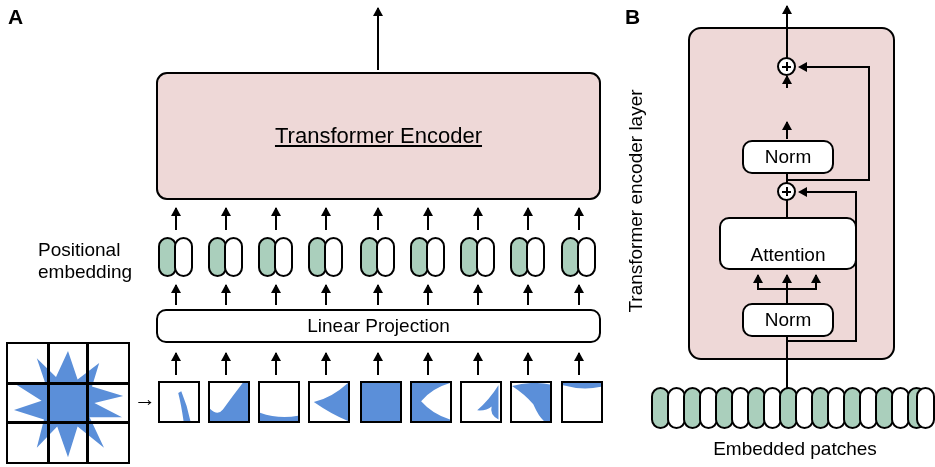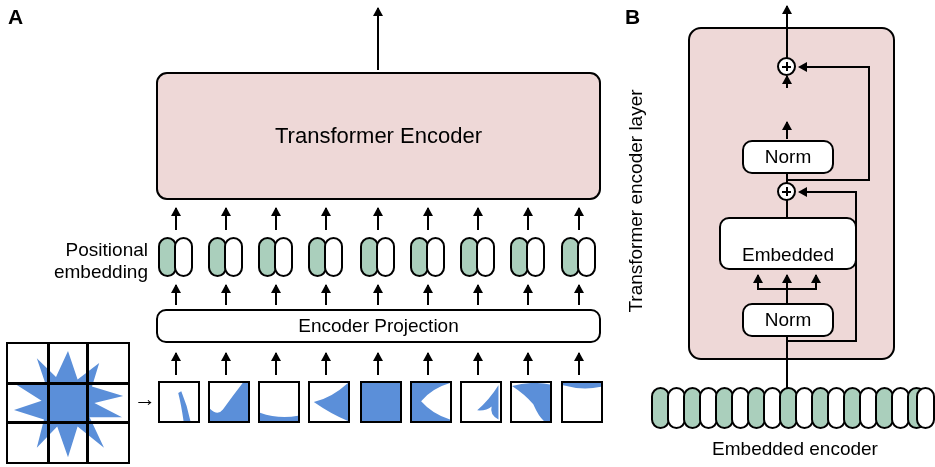--- a/index.html
+++ b/index.html
@@ -42,20 +42,21 @@
     border: 2.5px solid #000;
     border-radius: 11px;
     box-sizing: border-box;
     display: flex;
     align-items: center;
     justify-content: center;
   }
   #encoder-box .label {
     font-size: 22px;
     color: #000;
+    text-decoration: underline;
   }
   #linear-proj-box {
     position: absolute;
     left: 156px;
     top: 309px;
     width: 445px;
     height: 34px;
     background: #ffffff;
     border: 2.5px solid #000;
     border-radius: 10px;
@@ -65,21 +66,20 @@
     justify-content: center;
   }
   #linear-proj-box .label {
     font-size: 19px;
     color: #000;
   }
   .pos-label {
     left: 38px;
     top: 239px;
     font-size: 19px;
-    text-align: right;
     width: 110px;
     white-space: normal;
   }
   
   .pill-pair {
     position: absolute;
     top: 237px;
     width: 42px;
     height: 40px;
   }
@@ -302,21 +302,21 @@
   <div class="arrow-up" style="left:225px; top:285px; height:20px;"></div>
   <div class="arrow-up" style="left:275px; top:285px; height:20px;"></div>
   <div class="arrow-up" style="left:325px; top:285px; height:20px;"></div>
   <div class="arrow-up" style="left:377px; top:285px; height:20px;"></div>
   <div class="arrow-up" style="left:427px; top:285px; height:20px;"></div>
   <div class="arrow-up" style="left:477px; top:285px; height:20px;"></div>
   <div class="arrow-up" style="left:527px; top:285px; height:20px;"></div>
   <div class="arrow-up" style="left:578px; top:285px; height:20px;"></div>
 
   <div id="linear-proj-box">
-    <span class="label">Encoder Projection</span>
+    <span class="label">Linear Projection</span>
   </div>
 
   <div class="arrow-up" style="left:175px; top:353px; height:22px;"></div>
   <div class="arrow-up" style="left:225px; top:353px; height:22px;"></div>
   <div class="arrow-up" style="left:275px; top:353px; height:22px;"></div>
   <div class="arrow-up" style="left:325px; top:353px; height:22px;"></div>
   <div class="arrow-up" style="left:377px; top:353px; height:22px;"></div>
   <div class="arrow-up" style="left:427px; top:353px; height:22px;"></div>
   <div class="arrow-up" style="left:477px; top:353px; height:22px;"></div>
   <div class="arrow-up" style="left:527px; top:353px; height:22px;"></div>
@@ -411,21 +411,21 @@
   <div class="plain-line" style="left:855px; top:191px; width:2.4px; height:151px;"></div>
   <div class="plain-line" style="left:800px; top:191px; width:57px; height:2.4px;"></div>
   <div class="arrow-left-head" style="left:798px; top:186.5px;"></div>
   <div class="plain-line" style="left:787px; top:340px; width:70px; height:2.4px;"></div>
 
   <div class="plain-line" style="left:786px; top:199px; width:2.4px; height:20px;"></div>
 
   <div class="b-box" id="mha-box">
     <span>
       <br>
-      <span>Embedded</span>
+      <span>Attention</span>
     </span>
   </div>
 
   <div class="plain-line" style="left:757px; top:288px; width:60px; height:2.4px;"></div>
   <div class="arrow-up" style="left:757px; top:275px; height:14px;"></div>
   <div class="arrow-up" style="left:786px; top:275px; height:14px;"></div>
   <div class="arrow-up" style="left:815px; top:275px; height:14px;"></div>
   <div class="plain-line" style="left:786px; top:288px; width:2.4px; height:16px;"></div>
 
   <div class="b-box" id="norm1-box">
@@ -446,15 +446,15 @@
   <div class="emb-pill" style="left:795px; background:#ffffff;"></div>
   <div class="emb-pill" style="left:811px; background:#aacfbc;"></div>
   <div class="emb-pill" style="left:827px; background:#ffffff;"></div>
   <div class="emb-pill" style="left:843px; background:#aacfbc;"></div>
   <div class="emb-pill" style="left:859px; background:#ffffff;"></div>
   <div class="emb-pill" style="left:875px; background:#aacfbc;"></div>
   <div class="emb-pill" style="left:891px; background:#ffffff;"></div>
   <div class="emb-pill" style="left:907px; background:#aacfbc;"></div>
   <div class="emb-pill" style="left:916px; background:#ffffff;"></div>
 
-  <div class="txt emb-label">Embedded encoder</div>
+  <div class="txt emb-label">Embedded patches</div>
 
 </div>
 
 </body></html>

